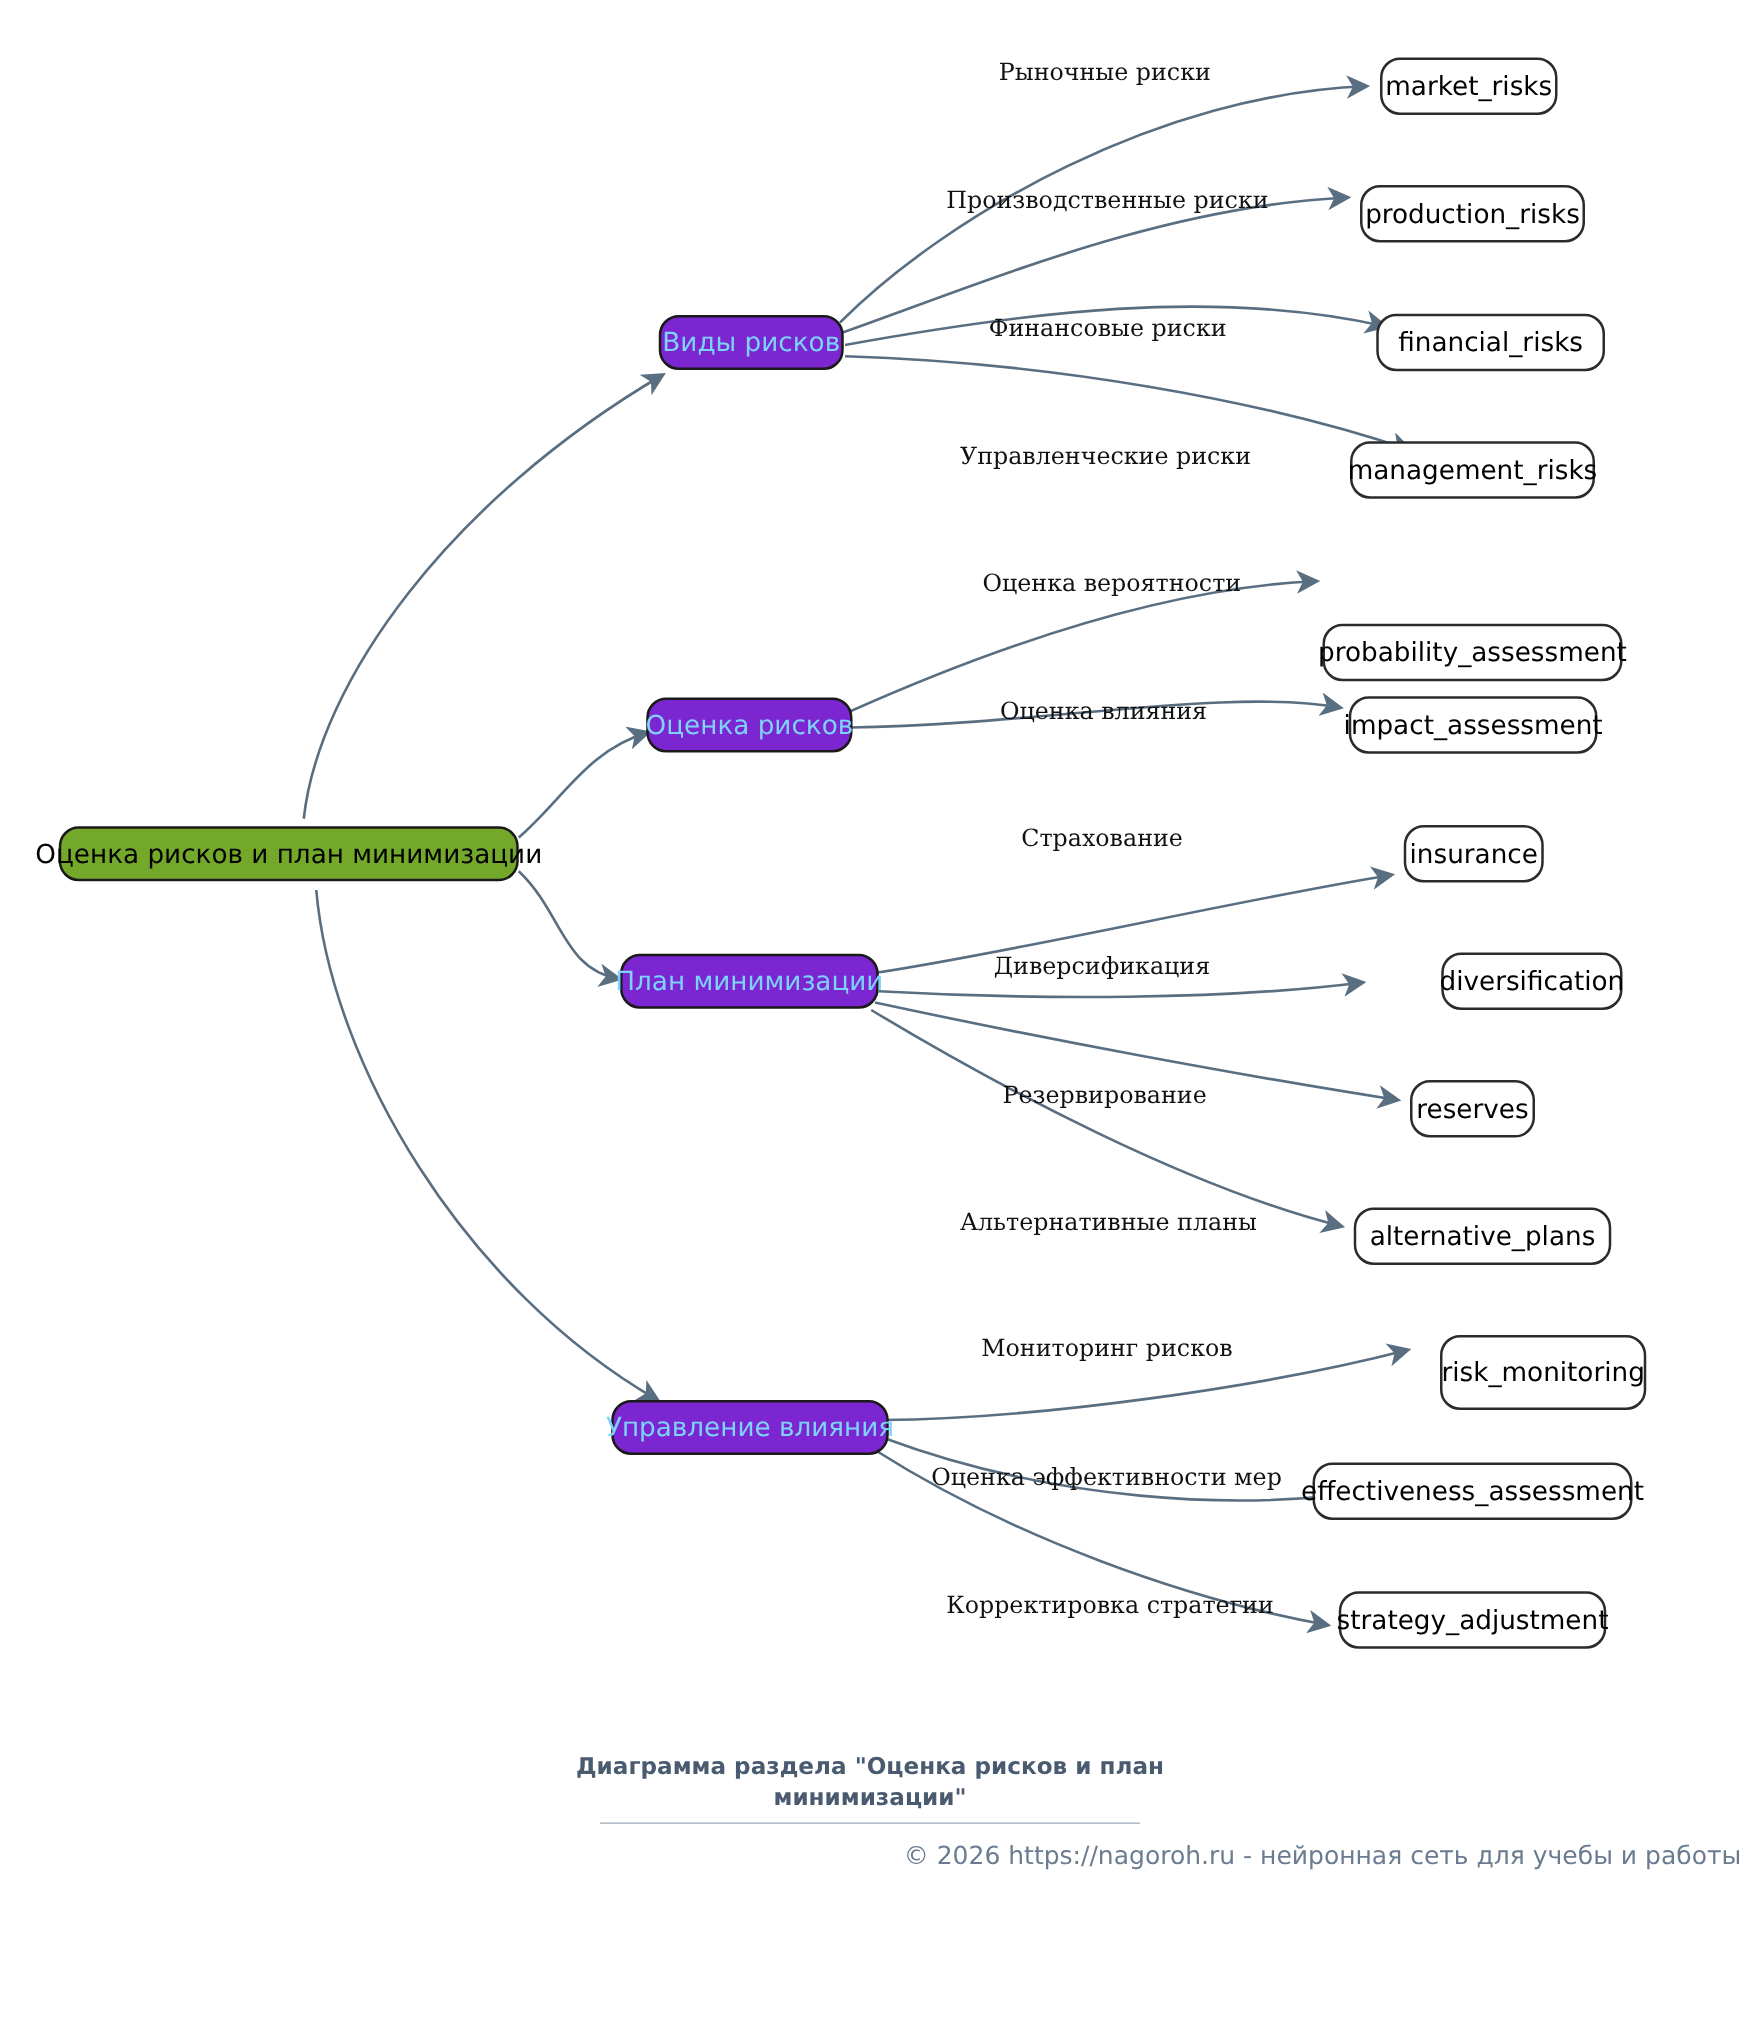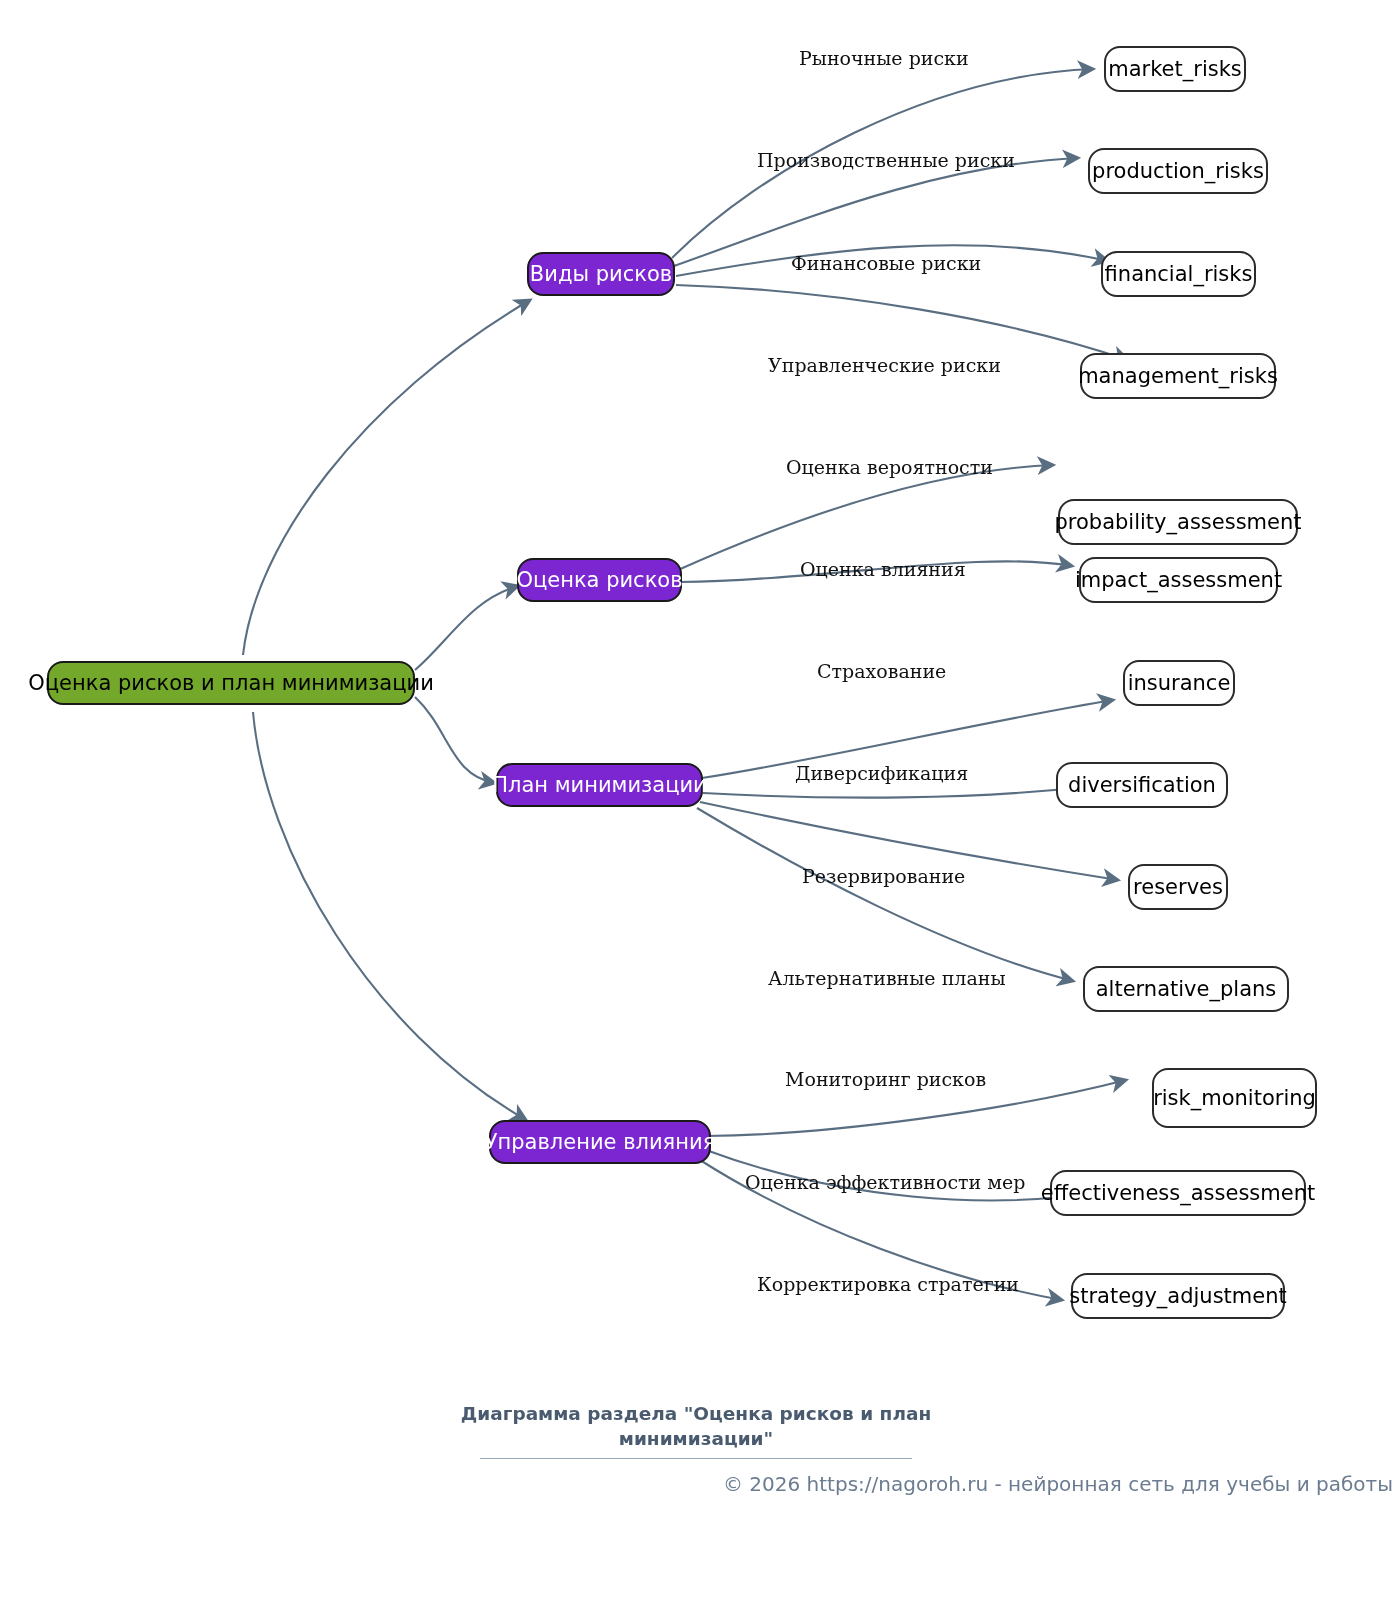--- a/index.html
+++ b/index.html
@@ -36,21 +36,21 @@
     border: 2px solid #1a1a1a;
     border-radius: 16px;
     color: #000000;
     font-size: 21px;
     font-family: "DejaVu Sans", sans-serif;
   }
   .node-branch {
     background: #7B26D1;
     border: 2px solid #1a1a1a;
     border-radius: 16px;
-    color: #ffffff;
+    color: #7dd3fc;
     font-size: 21px;
     font-family: "DejaVu Sans", sans-serif;
   }
   .node-leaf {
     background: #ffffff;
     border: 2px solid #2b2b2b;
     border-radius: 16px;
     color: #000000;
     font-size: 21px;
     font-family: "DejaVu Sans", sans-serif;
@@ -142,41 +142,41 @@
 </div>
 
 <div class="node node-leaf" style="left:1104px; top:46px; width:142px; height:46px;">
   <span>market_risks</span>
 </div>
 
 <div class="node node-leaf" style="left:1088px; top:148px; width:180px; height:46px;">
   <span>production_risks</span>
 </div>
 
-<div class="node node-leaf" style="left:1101px; top:251px; width:155px; height:46px;">
+<div class="node node-leaf" style="left:1101px; top:251px; width:183px; height:46px;">
   <span>financial_risks</span>
 </div>
 
 <div class="node node-leaf" style="left:1080px; top:353px; width:196px; height:46px;">
   <span>management_risks</span>
 </div>
 
 <div class="node node-leaf" style="left:1058px; top:455px; width:240px; height:46px;margin-top:44px;">
   <span>probability_assessment</span>
 </div>
 
 <div class="node node-leaf" style="left:1079px; top:557px; width:199px; height:46px;">
   <span>impact_assessment</span>
 </div>
 
 <div class="node node-leaf" style="left:1123px; top:660px; width:112px; height:46px;">
   <span>insurance</span>
 </div>
 
-<div class="node node-leaf" style="left:1056px; top:762px; width:172px; height:46px;">
+<div class="node node-leaf" style="left:1153px; top:762px; width:145px; height:46px;">
   <span>diversification</span>
 </div>
 
 <div class="node node-leaf" style="left:1128px; top:864px; width:100px; height:46px;">
   <span>reserves</span>
 </div>
 
 <div class="node node-leaf" style="left:1083px; top:966px; width:206px; height:46px;">
   <span>alternative_plans</span>
 </div>

